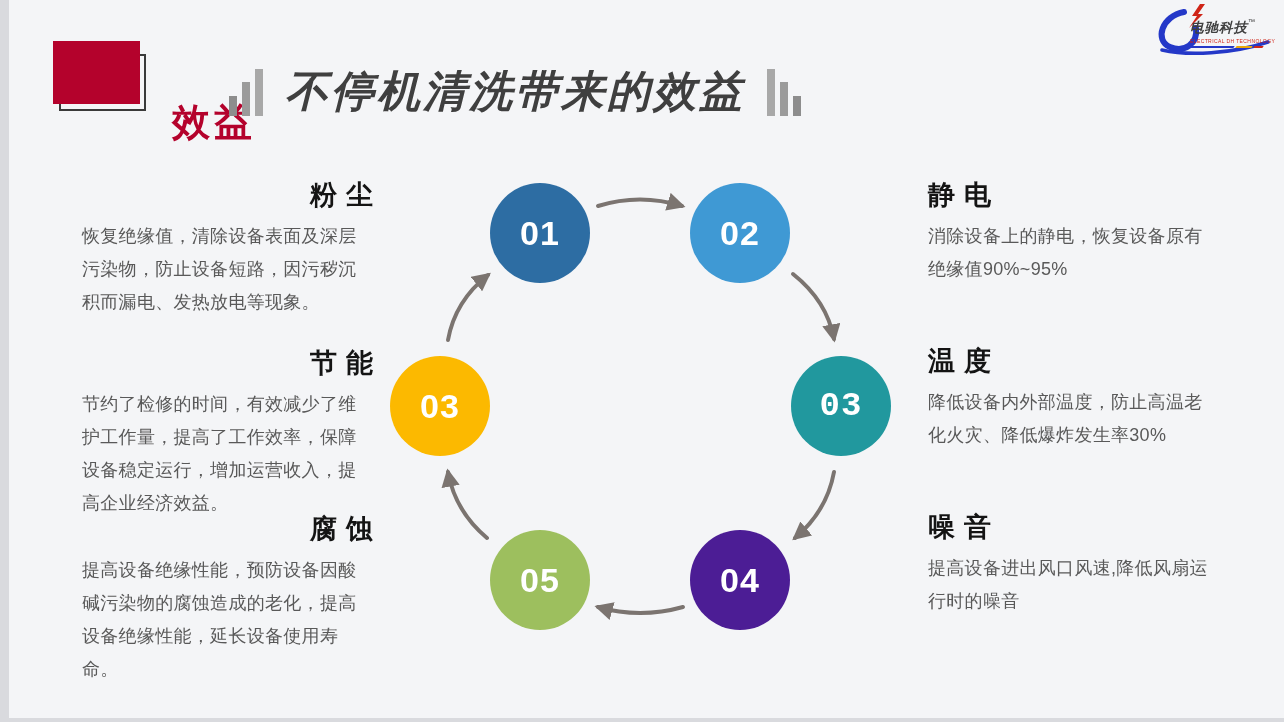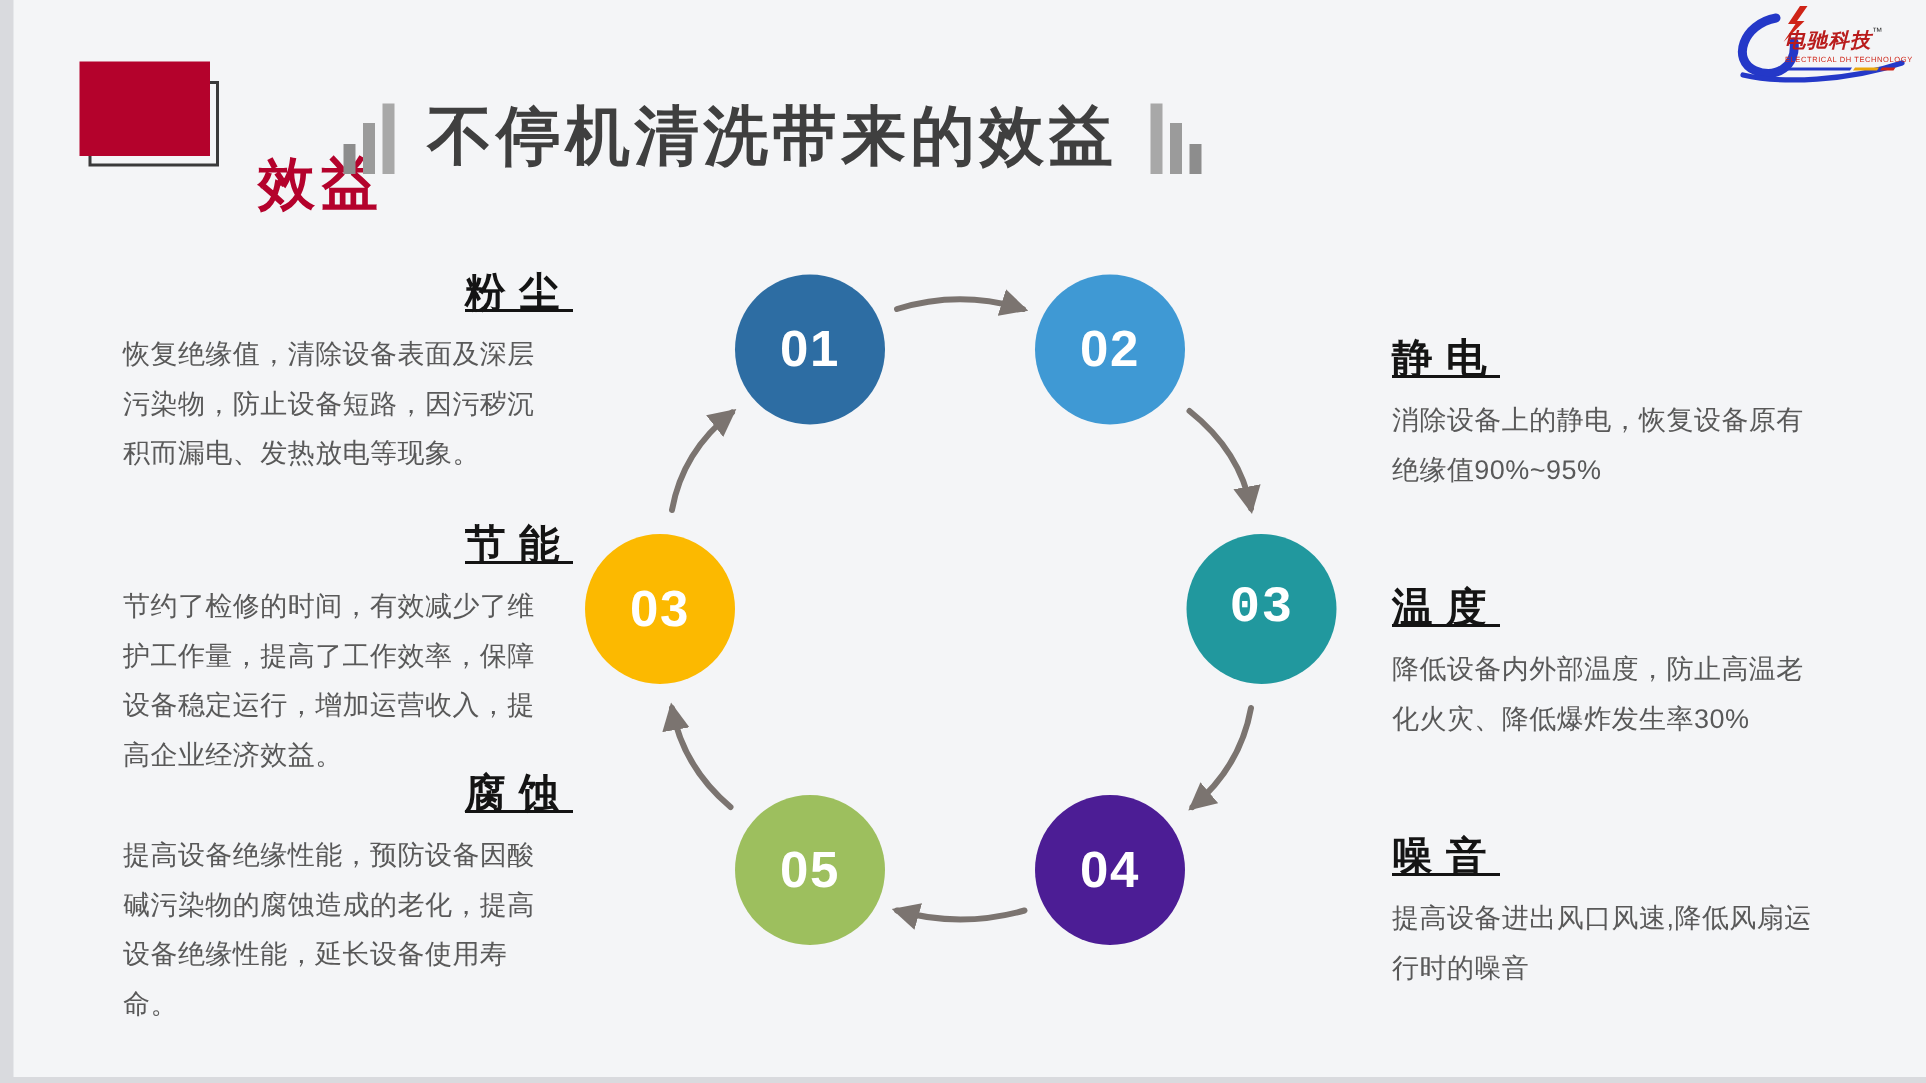--- a/index.html
+++ b/index.html
@@ -11,48 +11,48 @@
   body{width:1284px;height:722px;overflow:hidden;background:var(--frame);
        font-family:"Liberation Sans","DejaVu Sans",sans-serif;}
   .stage{position:absolute;left:9px;top:0;width:1275px;height:718px;background:var(--slide_bg);}
 
   
   .badge-outline{position:absolute;left:50px;top:54px;width:87px;height:57px;border:2px solid #3a3a3a;background:transparent;}
   .badge-square{position:absolute;left:44px;top:41px;width:87px;height:63px;background:var(--accent);}
   .badge-label{position:absolute;left:163px;top:52px;font-size:38px;font-weight:800;color:var(--accent);letter-spacing:4px;margin-top:45px;}
 
   
-  .title-row{position:absolute;left:0;top:68px;width:1012px;display:flex;align-items:center;justify-content:center;gap:22px;}
+  .title-row{position:absolute;left:0;top:68px;width:1012px;display:flex;align-items:center;justify-content:center;gap:22px;font-style:italic;}
   .bars{display:flex;align-items:flex-end;gap:5px;height:48px;}
   .bars span{width:8px;background:var(--bars);display:block;}
   .bars .b-s{height:20px;background:#8d8d8d;}
   .bars .b-m{height:34px;}
   .bars .b-t{height:47px;background:#a8a8a8;}
   h1.slide-title{font-size:43px;font-weight:800;color:var(--title);letter-spacing:3px;line-height:1.1;}
 
   
   .logo{position:absolute;right:12px;top:4px;width:118px;height:52px;}
   .logo svg{position:absolute;left:0;top:0;}
   .logo .lt{position:absolute;left:36px;top:14px;white-space:nowrap;}
-  .logo .company{font-size:13.5px;font-weight:700;color:#b91c1c;font-style:italic;letter-spacing:1px;}
+  .logo .company{font-size:13.5px;font-weight:700;color:#404040;font-style:italic;letter-spacing:1px;}
   .logo .tm{font-size:7px;color:#333;vertical-align:top;}
   .logo .tagline{font-size:5px;color:var(--logo_red);letter-spacing:.4px;margin-top:1px;}
   .logo .underline{display:flex;gap:2px;margin-top:2px;transform:skewX(-35deg);}
   .logo .underline i{height:2px;display:block;}
   .logo .u-b{width:44px;background:var(--logo_blue);}
   .logo .u-y{width:16px;background:var(--logo_yellow);}
   .logo .u-r{width:9px;background:var(--logo_red);}
 
   
   .sec{position:absolute;}
-  .sec h2{font-size:27px;font-weight:800;color:var(--heading);letter-spacing:9px;line-height:1.15;margin-bottom:9px;text-decoration:underline;}
+  .sec h2{font-size:27px;font-weight:800;color:var(--heading);letter-spacing:9px;line-height:1.15;margin-bottom:9px;}
   .sec p{font-size:18px;color:var(--body_text);line-height:33px;letter-spacing:.3px;}
   .sec-left{left:73px;width:291px;}
   .sec-left h2{text-align:right;margin-right:-9px;}
-  .sec-right{left:919px;width:286px;margin-top:44px;}
+  .sec-right{left:919px;width:286px;}
 
   
   .circle{position:absolute;width:100px;height:100px;border-radius:50%;
           display:flex;align-items:center;justify-content:center;}
   .circle span{font-size:34px;font-weight:800;color:var(--number);letter-spacing:1px;}
 
   .arrows{position:absolute;left:0;top:0;pointer-events:none;}
   .arrows path.a{stroke:var(--arrow);stroke-width:4;fill:none;stroke-linecap:round;}
   .arrows marker path{fill:var(--arrow);}
 </style>

